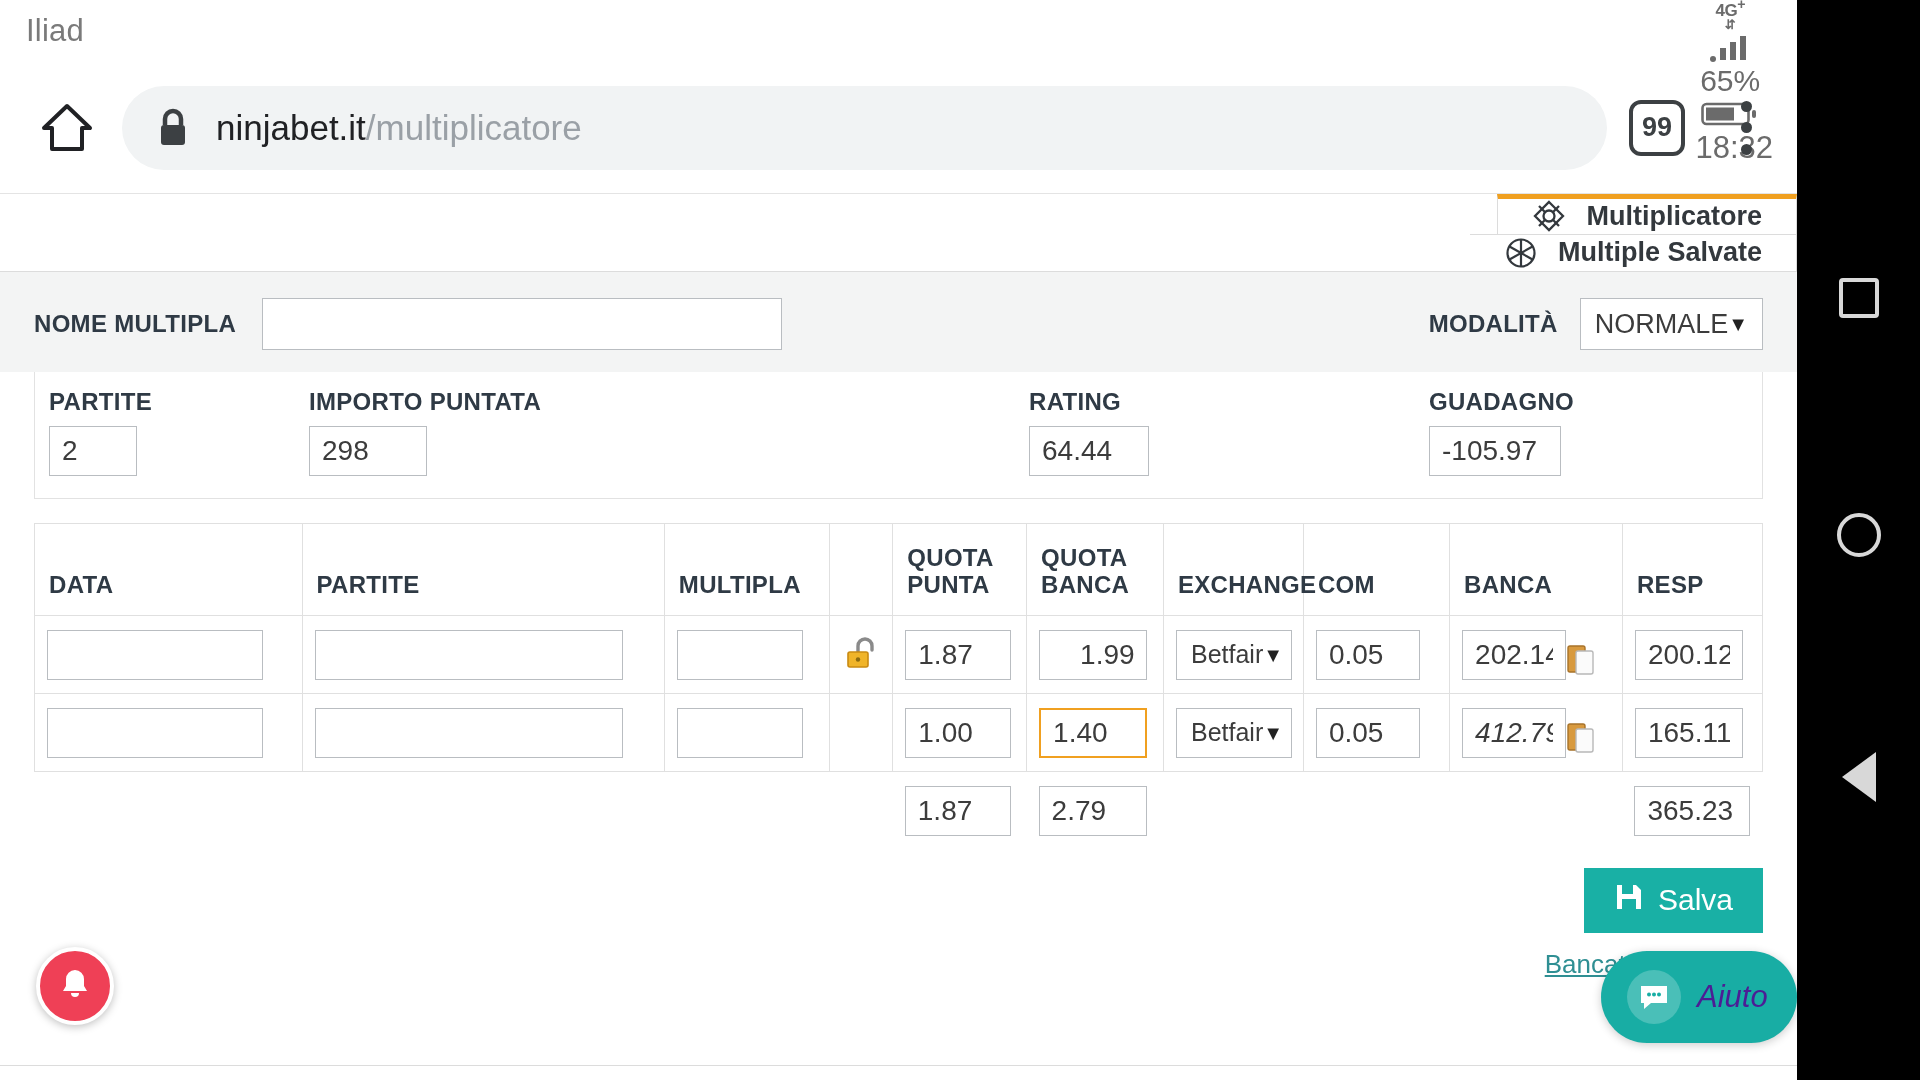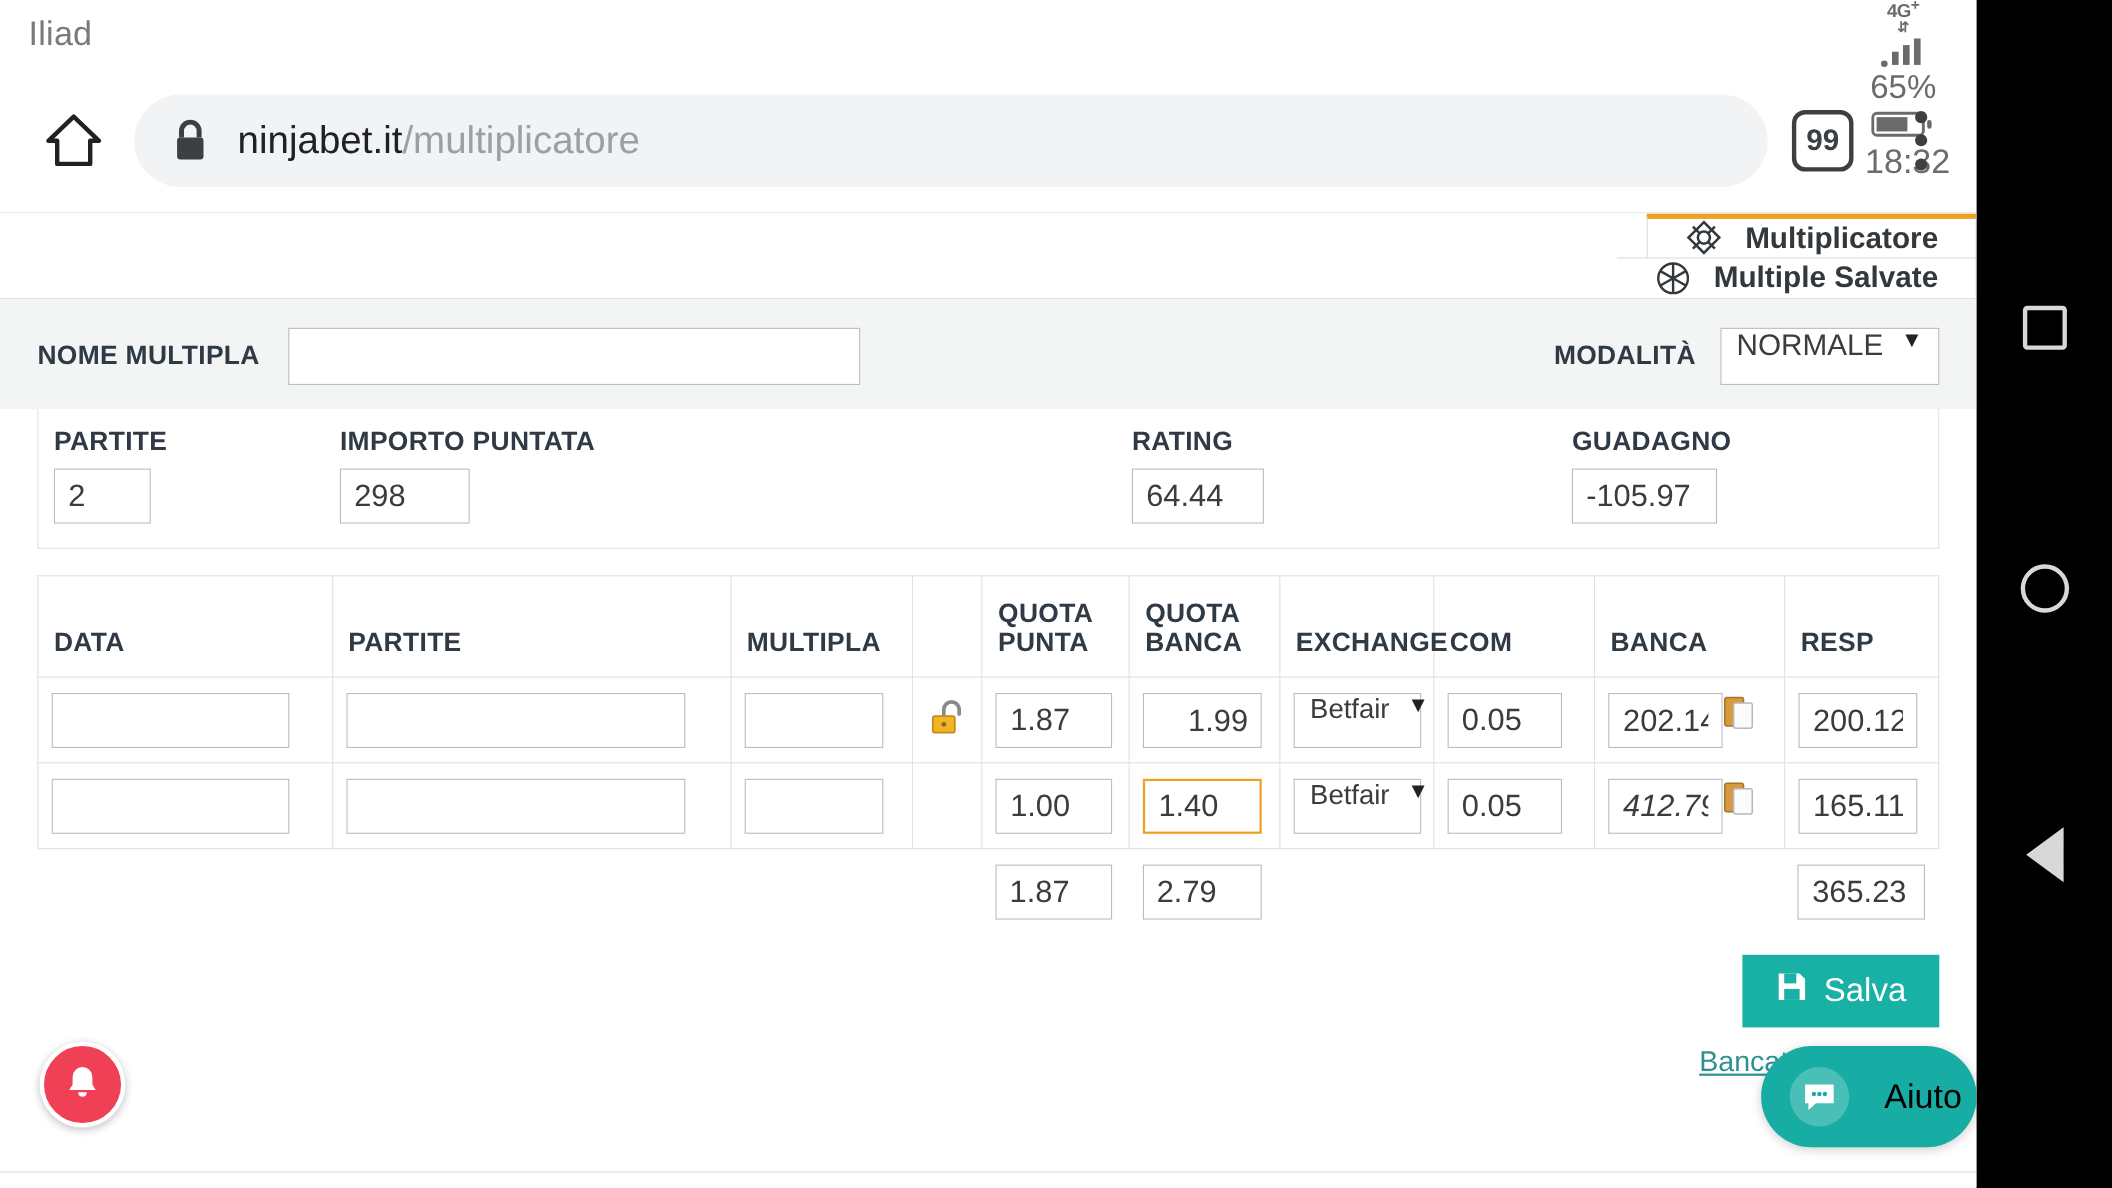--- a/index.html
+++ b/index.html
@@ -161,21 +161,21 @@
     padding: 0 12px;
     font-family: "Liberation Sans", sans-serif;
     outline: none;
   }
   #nome-multipla { width: 520px; height: 52px; margin-left: 26px; }
   .modalita-wrap { margin-left: auto; display: flex; align-items: center; gap: 22px; }
   .selbox {
     border: 1px solid #b9bdc1;
     background: #ffffff;
     height: 52px;
-    display: flex; align-items: flex-start; gap: 16px;
+    display: flex; align-items: center; 
     padding: 0 14px;
     font-size: 27px; color: #3c3c3c;
     cursor: pointer;
   }
   .caret { font-size: 20px; color: #222; line-height: 1; }
 
   .statsbar {
     margin: 0 34px;
     background: #ffffff;
     border: 1px solid #e2e2e2;
@@ -208,21 +208,21 @@
     color: #2f3a45;
     letter-spacing: .3px;
     line-height: 1.15;
   }
   table.grid td {
     height: 78px;
     padding: 0 0 0 12px;
     vertical-align: middle;
   }
   td .inp { height: 50px; }
-  .cellflex { display: flex; align-items: flex-start; }
+  .cellflex { display: flex; align-items: flex-end; }
   .inp.focused { border: 2px solid #f0a020; }
   .noborder { border: none !important; background: transparent; }
   .footrow td { height: 76px; border: none !important; }
 
   .save-row { display: flex; justify-content: flex-end; padding: 18px 34px 0 34px; }
   .btn-save {
     background: #19b0a5;
     color: #ffffff;
     border: none;
     font-size: 30px;
@@ -250,26 +250,27 @@
     box-shadow: 0 2px 8px rgba(0,0,0,.25);
     display: flex; align-items: center; justify-content: center;
     cursor: pointer;
   }
   .help-fab {
     position: absolute;
     right: 0px; bottom: 36px;
     width: 196px; height: 92px;
     border-radius: 46px;
     background: #18ada4;
-    display: flex; align-items: center; gap: 32px;
+    display: flex; align-items: center; gap: 16px;
     padding-left: 26px;
-    color: #000000;
+    color: #4c1d95;
     font-size: 31px;
     cursor: pointer;
     box-shadow: 0 2px 10px rgba(0,0,0,.2);
+    font-style: italic;
   }
   .chat-bubble {
     width: 54px; height: 54px;
     border-radius: 50%;
     background: rgba(255,255,255,.22);
     display: flex; align-items: center; justify-content: center;
     flex: 0 0 auto;
   }
   .bottom-strip {
     position: absolute;

